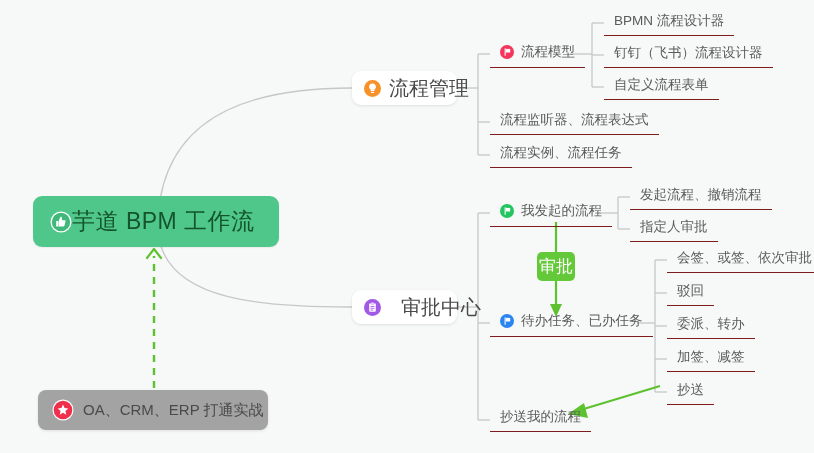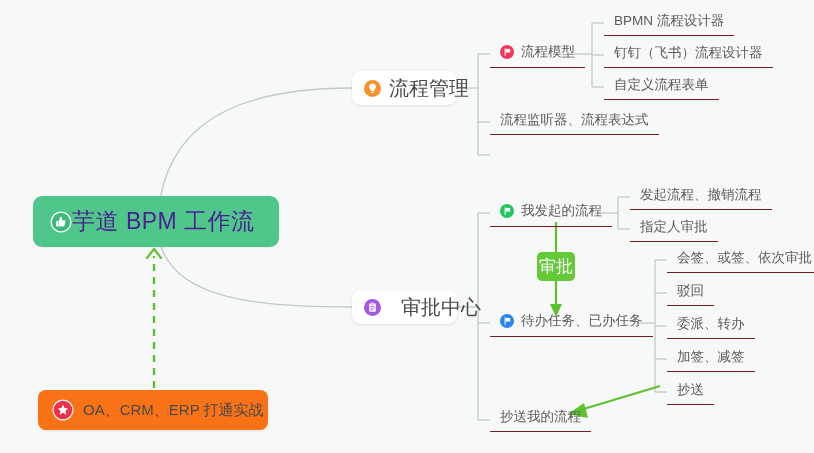--- a/index.html
+++ b/index.html
@@ -38,21 +38,21 @@
     height: 51px;
     background: #4fc78a;
     border-radius: 9px;
     box-sizing: border-box;
     display: flex;
     align-items: center;
     padding-left: 17px;
     box-shadow: 0 1px 2px rgba(0,0,0,0.06);
   }
   .root-label {
-    color: #4c1d95;
+    color: #14532d;
     font-size: 23px;
     letter-spacing: 0.5px;
     white-space: nowrap;
   }
 
   
   .pill {
     position: absolute;
     background: #ffffff;
     border-radius: 9px;
@@ -120,21 +120,21 @@
     white-space: nowrap;
   }
 
   
   #card-oa {
     position: absolute;
     left: 38px;
     top: 390px;
     width: 230px;
     height: 40px;
-    background: #f97316;
+    background: #a3a3a3;
     border-radius: 8px;
     box-sizing: border-box;
     display: flex;
     align-items: center;
     padding-left: 14px;
     box-shadow: 0 1px 3px rgba(0,0,0,0.10);
   }
   #card-oa .pill-text {
     color: #4a4a4a;
     font-size: 15px;
@@ -251,20 +251,23 @@
         <path d="M5.9 3.9 L10.2 3.9 L10.2 7.5 L5.9 7.5 Z" fill="#ffffff"></path>
       </svg>
     </span>
     <span class="leaf-text">流程模型</span>
   </div>
 
   <div class="leaf u" style="left:490px; top:110px; height:25px;justify-content:center;">
     <span class="leaf-text">流程监听器、流程表达式</span>
   </div>
 
+  <div class="leaf u" style="left:490px; top:143px; height:25px;">
+    <span class="leaf-text">流程实例、流程任务</span>
+  </div>
 
   <div class="leaf u" style="left:604px; top:11px; height:25px;">
     <span class="leaf-text">BPMN 流程设计器</span>
   </div>
 
   <div class="leaf u" style="left:604px; top:43px; height:25px;">
     <span class="leaf-text">钉钉（飞书）流程设计器</span>
   </div>
 
   <div class="leaf u" style="left:604px; top:75px; height:25px;">

